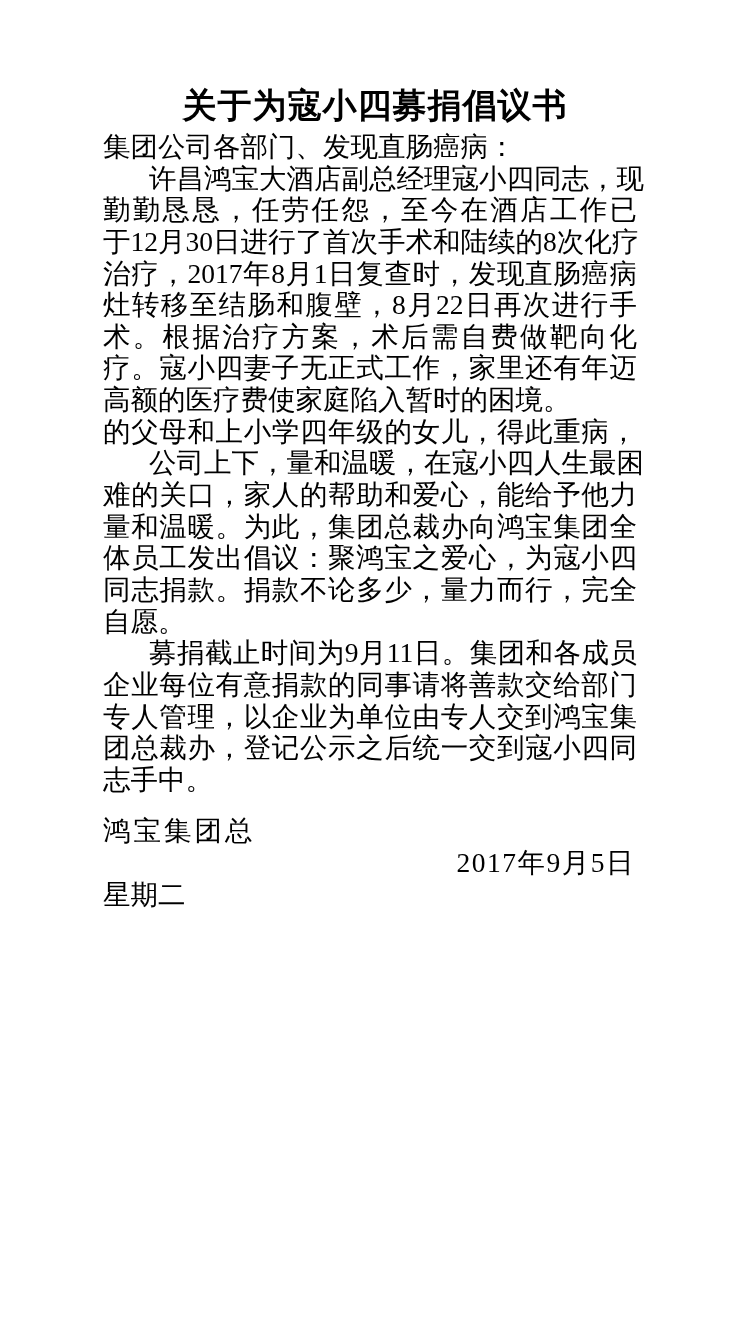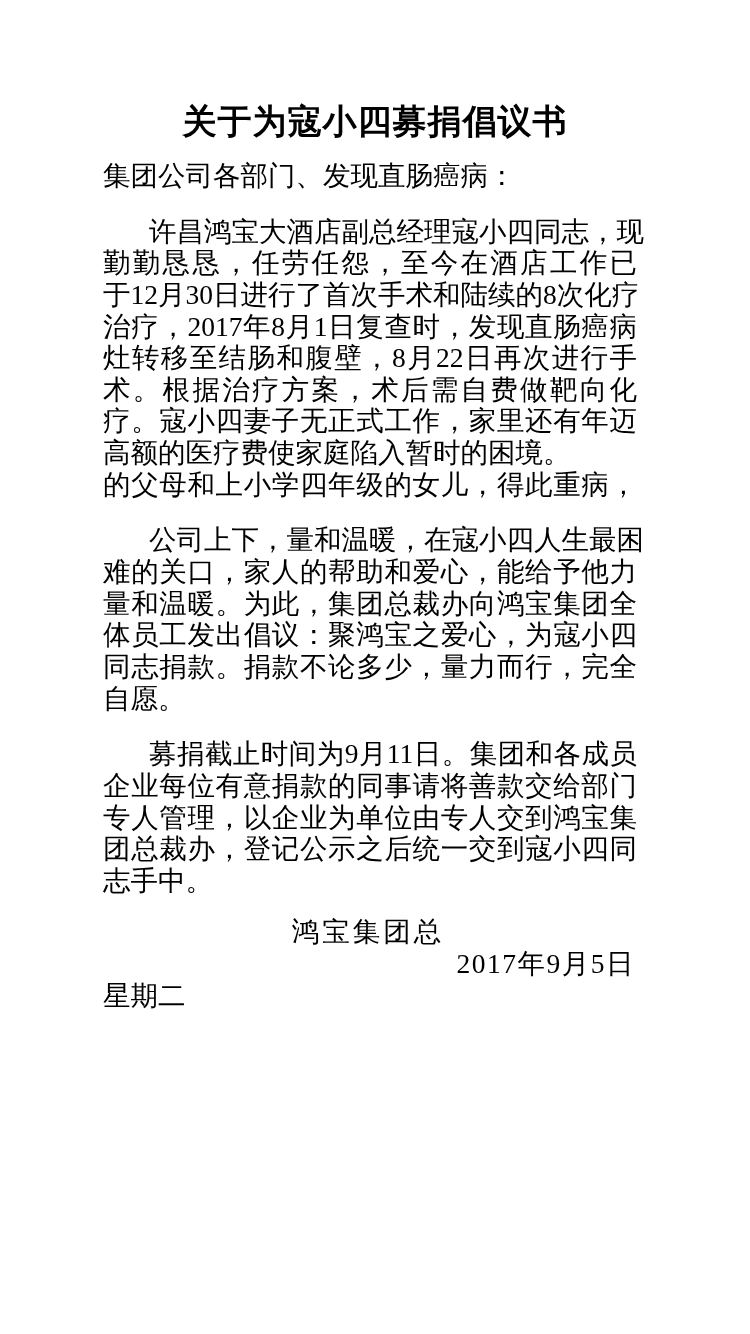--- a/index.html
+++ b/index.html
@@ -10,21 +10,21 @@
   .page {
     position: relative;
     width: 750px;
     height: 1334px;
     background: #ffffff;
     color: #000000;
     overflow: hidden;
     font-family: "Liberation Serif", "DejaVu Serif", serif;
   }
   .doc-title {
-    margin: 16px;
+    margin: 0;
     padding-top: 82px;
     text-align: center;
     font-family: "Liberation Sans", "DejaVu Sans", sans-serif;
     font-weight: 700;
     font-size: 34px;
     line-height: 46px;
     letter-spacing: 1px;
   }
   .content {
     margin: 3px 113px 0 103px; 
@@ -35,27 +35,26 @@
     height: 31.65px;
     line-height: 31.65px;
     white-space: nowrap;
   }
   .justify {
     text-align: justify;
     text-align-last: justify;
   }
   .indent {
     text-indent: 46px;
-    margin-top: 24px;
   }
   .blank {
     height: 20px;
   }
   .sig-right {
-    text-align: center;
+    text-align: left;
     padding-right: 4px;
     letter-spacing: 3px;
   }
   .sig-date {
     text-align: right;
     padding-right: 2px;
     letter-spacing: 1.5px;
   }
 </style>
 </head>

